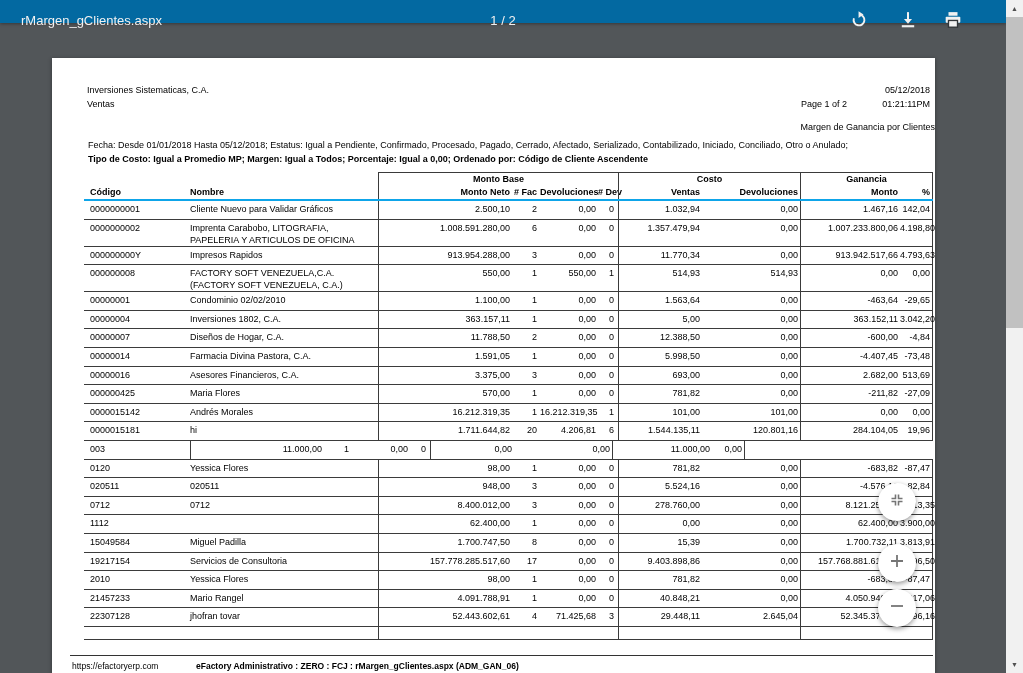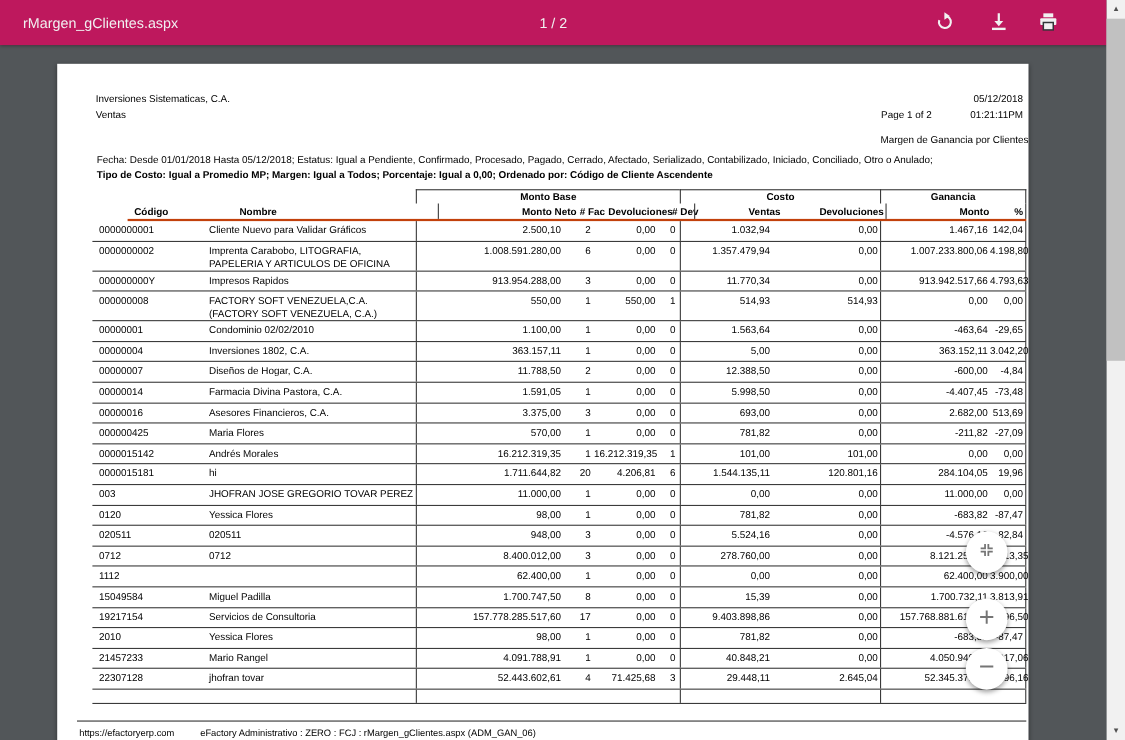--- a/index.html
+++ b/index.html
@@ -1,22 +1,22 @@
 <!DOCTYPE html>
 <html><head>
 <meta charset="utf-8">
 <style>
   * { margin:0; padding:0; box-sizing:border-box; }
   html,body { width:1023px; height:673px; overflow:hidden;
     font-family:"Liberation Sans","DejaVu Sans",sans-serif; }
   .viewport { position:relative; width:1023px; height:673px; background:#525659; }
 
   
-  .toolbar { position:absolute; left:0; top:0; width:1006px; height:41px;
-    background:#be185d; box-shadow:0 1px 3px rgba(0,0,0,.35); z-index:5; }
+  .toolbar { position:absolute; left:0; top:0; width:1006px; height:23px;
+    background:#0369a1; box-shadow:0 1px 3px rgba(0,0,0,.35); z-index:5; }
   .tb-title { position:absolute; left:21px; top:13px; color:#f1f1f1; font-size:13px; font-weight:500; }
   .tb-pages { position:absolute; left:0; right:0; top:13px; text-align:center; color:#f1f1f1; font-size:13px; }
   .tb-btn { position:absolute; top:10px; width:22px; height:22px; background:none; border:none;
     cursor:pointer; padding:0; }
   .tb-btn.rotate { left:848px; } .tb-btn.download { left:897px; } .tb-btn.print { left:942px; }
 
   
   .viewer { position:absolute; left:0; top:41px; width:804px; height:632px; }
   .page { position:absolute; left:52px; top:17px; width:883px; height:700px; background:#ffffff;
     color:#000; font-size:9px; box-shadow:0 1px 4px rgba(0,0,0,.4); }
@@ -30,41 +30,41 @@
   .flt1 { position:absolute; left:36px; top:82px; white-space:nowrap; }
   .flt2 { position:absolute; left:36px; top:96px; white-space:nowrap;font-weight:bold; }
 
   
   .rtable { position:absolute; left:32px; top:114px; width:849px; }
   .trow { display:flex; align-items:stretch; }
   .group-row { height:13px; }
   .c-left { width:294px; }
   .g { font-weight:bold; text-align:center; border-top:1px solid #3a3a3a; border-left:1px solid #3a3a3a; padding-top:1px; }
   .g1 { width:240px; } .g2 { width:182px; } .g3 { width:133px; border-right:1px solid #3a3a3a; }
-  .head-row { height:16px; border-bottom:2px solid #c2410c;margin-left:32px; }
+  .head-row { height:16px; border-bottom:2px solid #0ea5e9; }
   .head-row .cell { font-weight:bold; padding-top:2px; }
   .cell { white-space:nowrap; overflow:visible; }
   .codigo { width:106px; padding-left:6px; text-align:left; }
   .nombre { width:188px; text-align:left; white-space:normal; padding-right:2px; }
   .mneto  { width:134px; text-align:right; padding-right:2px; border-left:1px solid #3a3a3a; }
   .fac    { width:28px;  text-align:right; padding-right:3px; }
   .devol  { width:58px;  text-align:right; padding-right:2px; }
   .dev    { width:20px;  text-align:right; padding-right:4px; }
   .ventas { width:84px;  text-align:right; padding-right:2px; border-left:1px solid #3a3a3a; }
   .cdev   { width:98px;  text-align:right; padding-right:2px; }
   .gmonto { width:100px; text-align:right; padding-right:2px; border-left:1px solid #3a3a3a; }
   .pct    { width:33px;  text-align:right; padding-right:2px; border-right:1px solid #3a3a3a; }
   .body-row { min-height:18.6px; border-bottom:1px solid #3b3b3b; line-height:12px; }
   .body-row .cell { padding-top:2px; }
   .filler { height:13px; border-bottom:1px solid #3a3a3a; }
 
   
   .pfoot-line { position:absolute; left:18px; top:597px; width:863px; border-top:1px solid #333; }
   .pfoot-url  { position:absolute; left:20px; top:603px; font-size:8.5px; }
-  .pfoot-app  { position:absolute; left:130px; top:603px; font-size:8.5px; }
+  .pfoot-app  { position:absolute; left:144px; top:603px; font-size:8.5px;font-weight:bold; }
 
   
   .fab { position:absolute; width:38px; height:38px; border-radius:50%; background:#fff;
     box-shadow:0 2px 5px rgba(0,0,0,.4); display:flex; align-items:center; justify-content:center;
     cursor:pointer; z-index:6; }
   .fab.fit   { left:878px; top:442px; }
   .fab.plus  { left:878px; top:503px; }
   .fab.minus { left:878px; top:548px; }
 
   
@@ -275,21 +275,20 @@
     <div class="cell fac">20</div>
     <div class="cell devol">4.206,81</div>
     <div class="cell dev">6</div>
     <div class="cell ventas">1.544.135,11</div>
     <div class="cell cdev">120.801,16</div>
     <div class="cell gmonto">284.104,05</div>
     <div class="cell pct">19,96</div>
   </div>
             <div class="trow body-row">
     <div class="cell codigo">003</div>
-    <div class="cell nombre">JHOFRAN JOSE GREGORIO TOVAR PEREZ</div>
     <div class="cell mneto">11.000,00</div>
     <div class="cell fac">1</div>
     <div class="cell devol">0,00</div>
     <div class="cell dev">0</div>
     <div class="cell ventas">0,00</div>
     <div class="cell cdev">0,00</div>
     <div class="cell gmonto">11.000,00</div>
     <div class="cell pct">0,00</div>
   </div>
             <div class="trow body-row">

